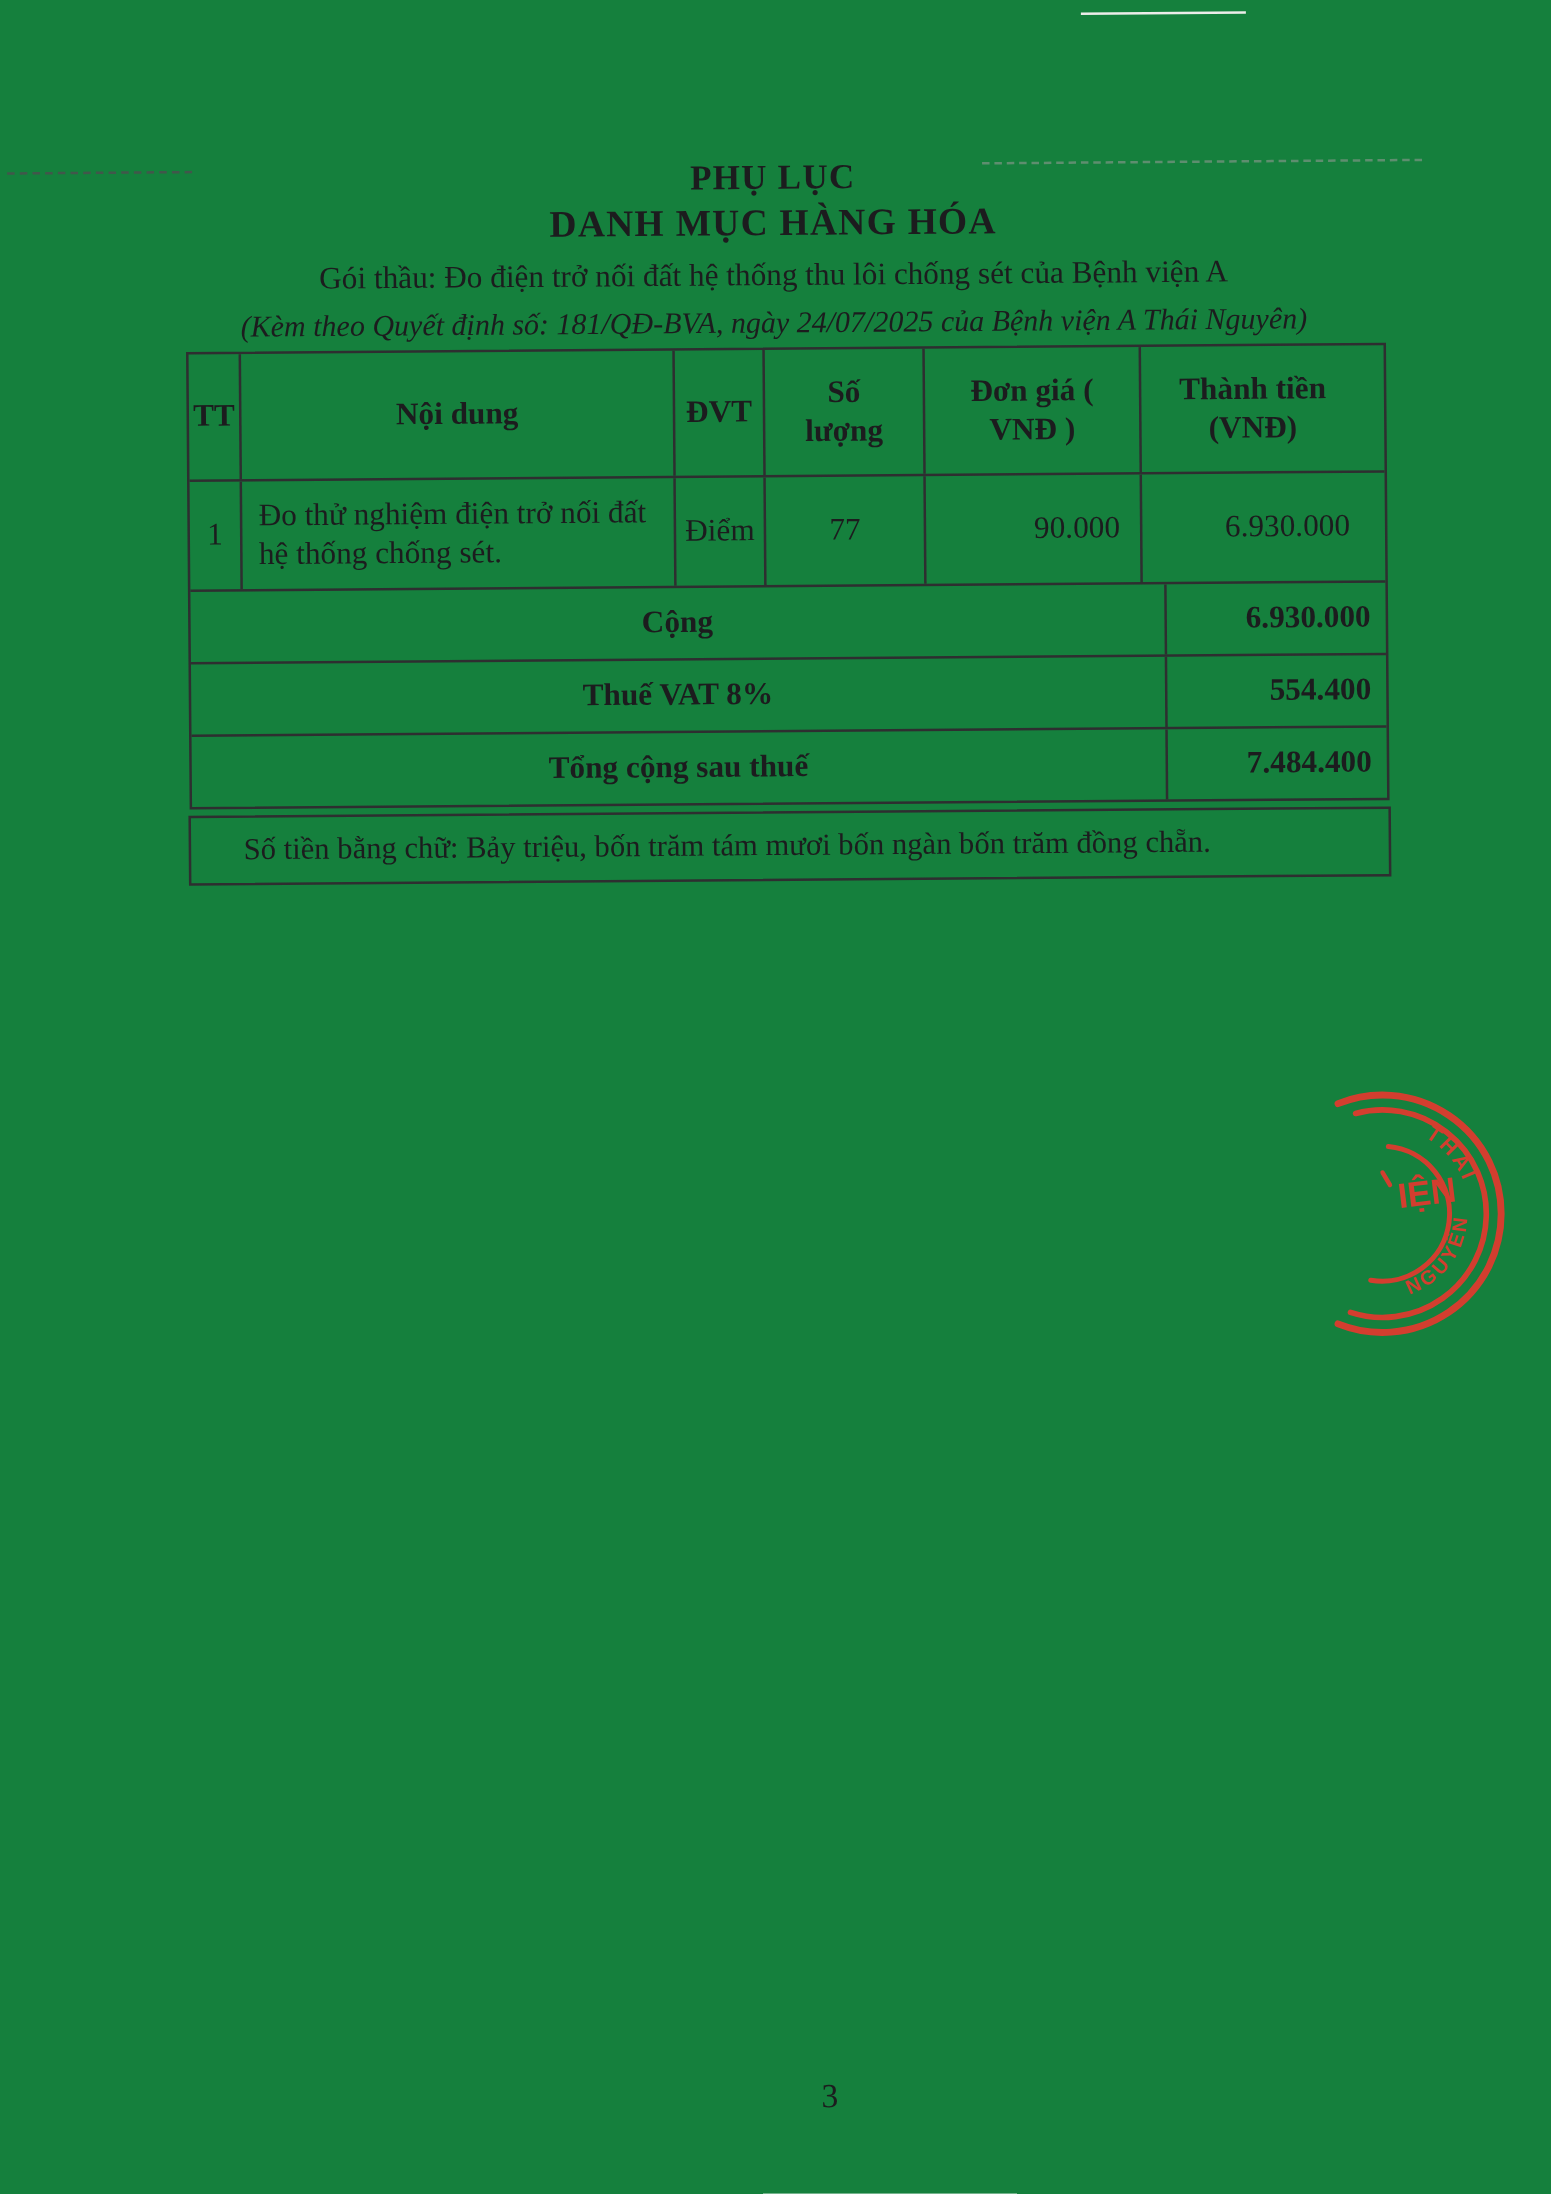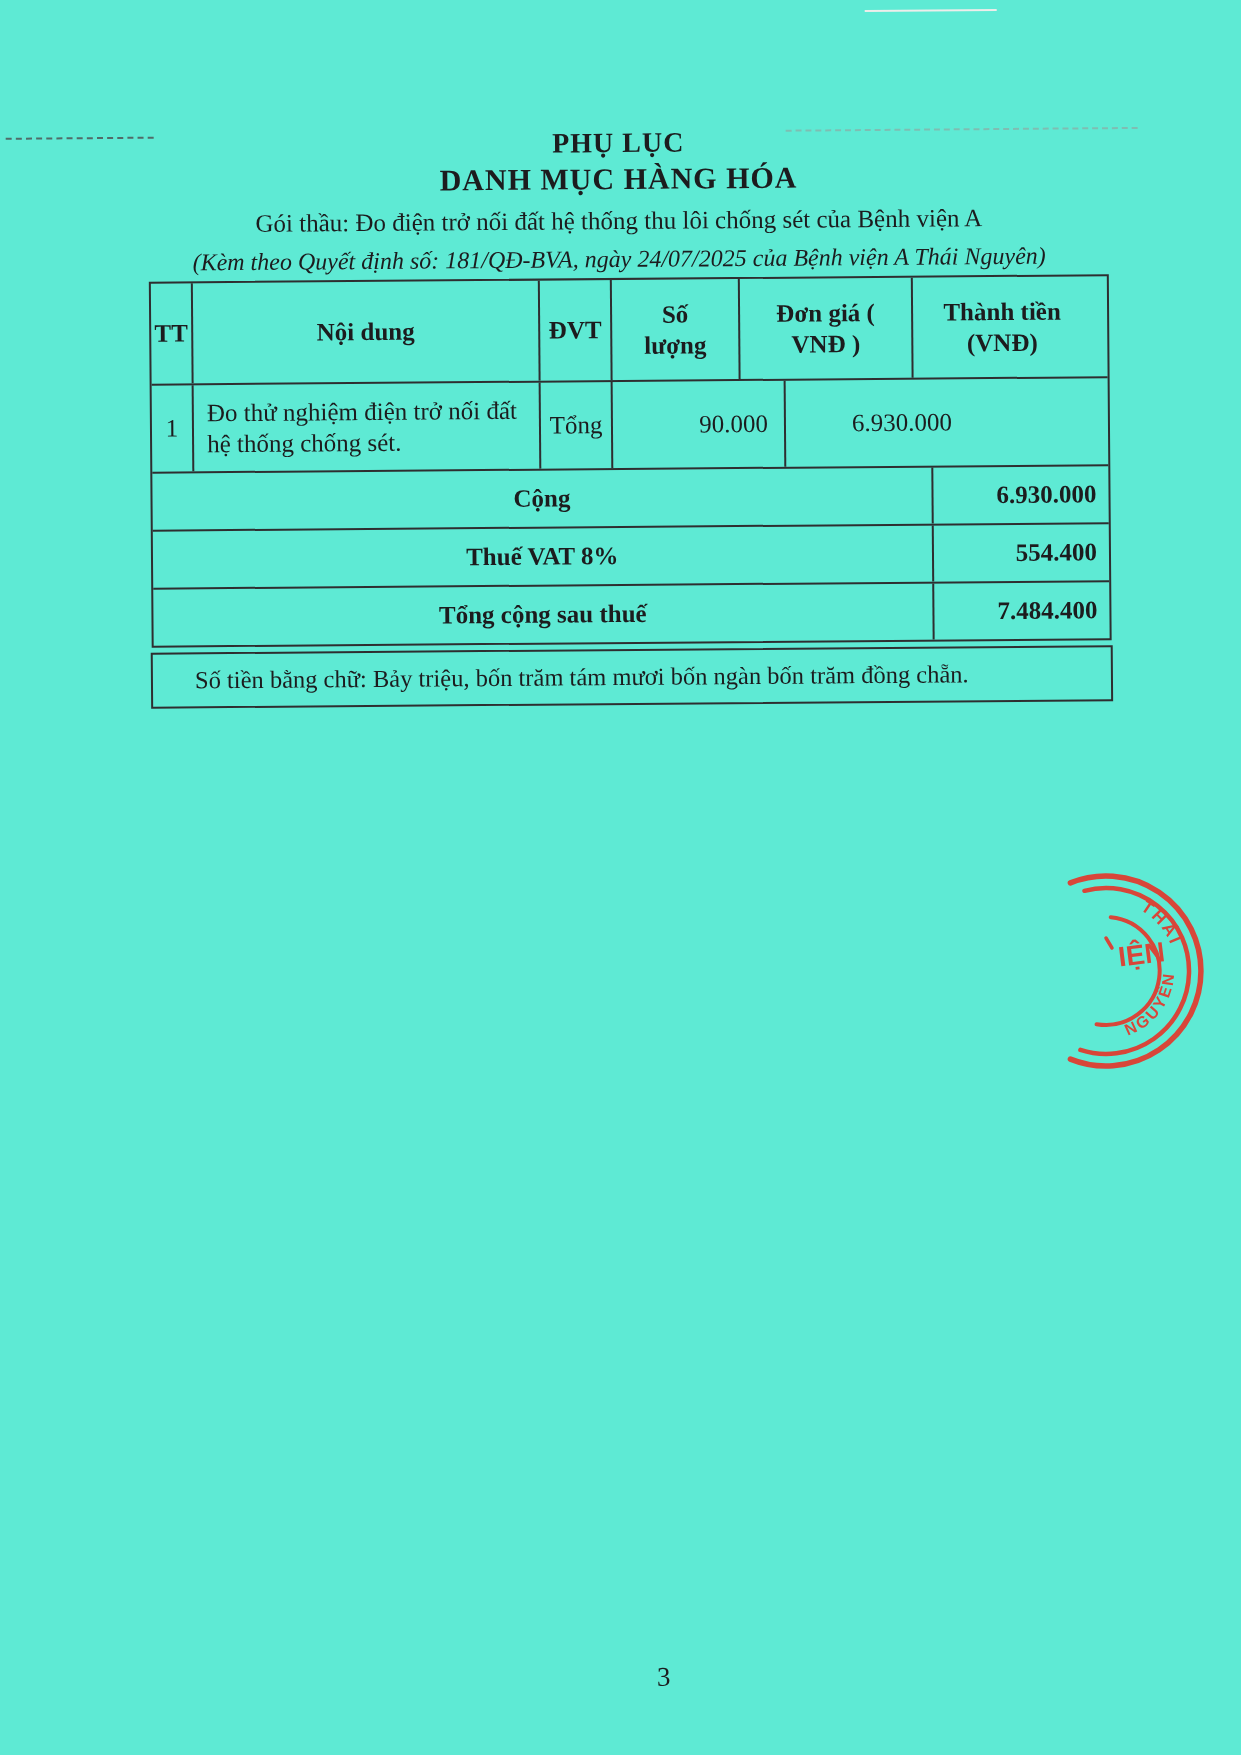--- a/index.html
+++ b/index.html
@@ -1,17 +1,17 @@
 <!DOCTYPE html>
 <html><head>
 <meta charset="utf-8">
 <style>
   html,body{margin:0;padding:0;background:#ffffff;}
   .page{
-    position:relative;width:1241px;height:1755px;background:#5eead4;
+    position:relative;width:1241px;height:1755px;background:#15803d;
     overflow:hidden;font-family:"Liberation Serif","DejaVu Serif",serif;
     color:#1c1c1e;
   }
   .content{position:absolute;inset:0;transform:rotate(-0.45deg);transform-origin:620px 430px;}
   .ctr{position:absolute;left:0;width:1241px;text-align:center;}
   .t1{top:127px;font-size:28px;font-weight:bold;letter-spacing:1px;}
   .t2{top:162px;font-size:30px;font-weight:bold;letter-spacing:1px;}
   .t3{top:207px;font-size:25px;}
   .t4{top:246px;font-size:24px;font-style:italic;}
   
@@ -85,21 +85,22 @@
             <span class="wrap-mid">Đơn giá ( VNĐ )</span>
           </div>
         <div class="cell hd c-tt2">
             <span class="wrap-wide">Thành tiền (VNĐ)</span>
           </div>
       </div>
 
       <div class="trow b-row">
         <div class="cell c-tt">1</div>
         <div class="cell c-nd left-pad">Đo thử nghiệm điện trở nối đất hệ thống chống sét.</div>
-        <div class="cell c-dvt">Tổng</div>
+        <div class="cell c-dvt">Điểm</div>
+        <div class="cell c-sl">77</div>
         <div class="cell c-dg amt pr16">90.000</div>
         <div class="cell c-tt2 amt pr12">6.930.000</div>
       </div>
 
       <div class="trow s-row">
         <div class="cell c-label">Cộng</div>
         <div class="cell c-amt amt pr12">6.930.000</div>
       </div>
       <div class="trow s-row">
         <div class="cell c-label">Thuế VAT 8%</div>

